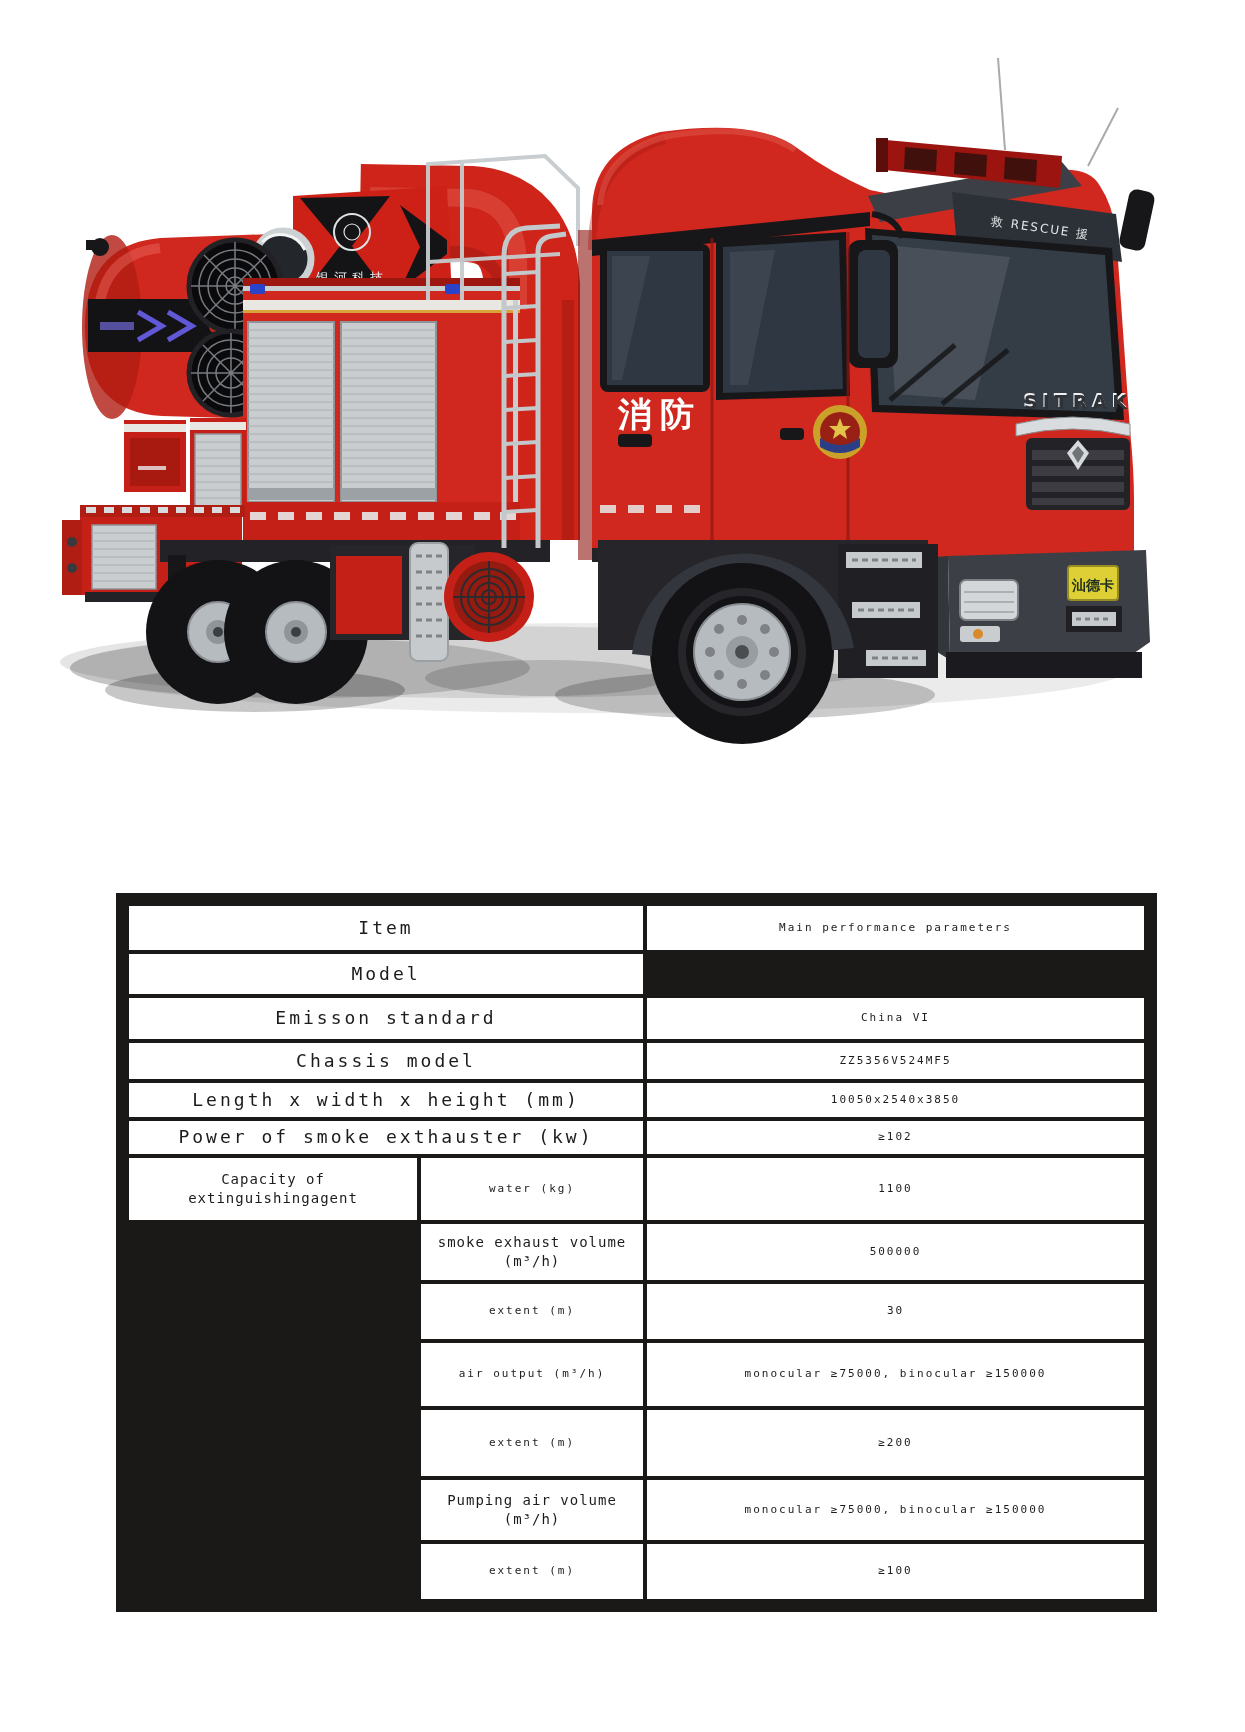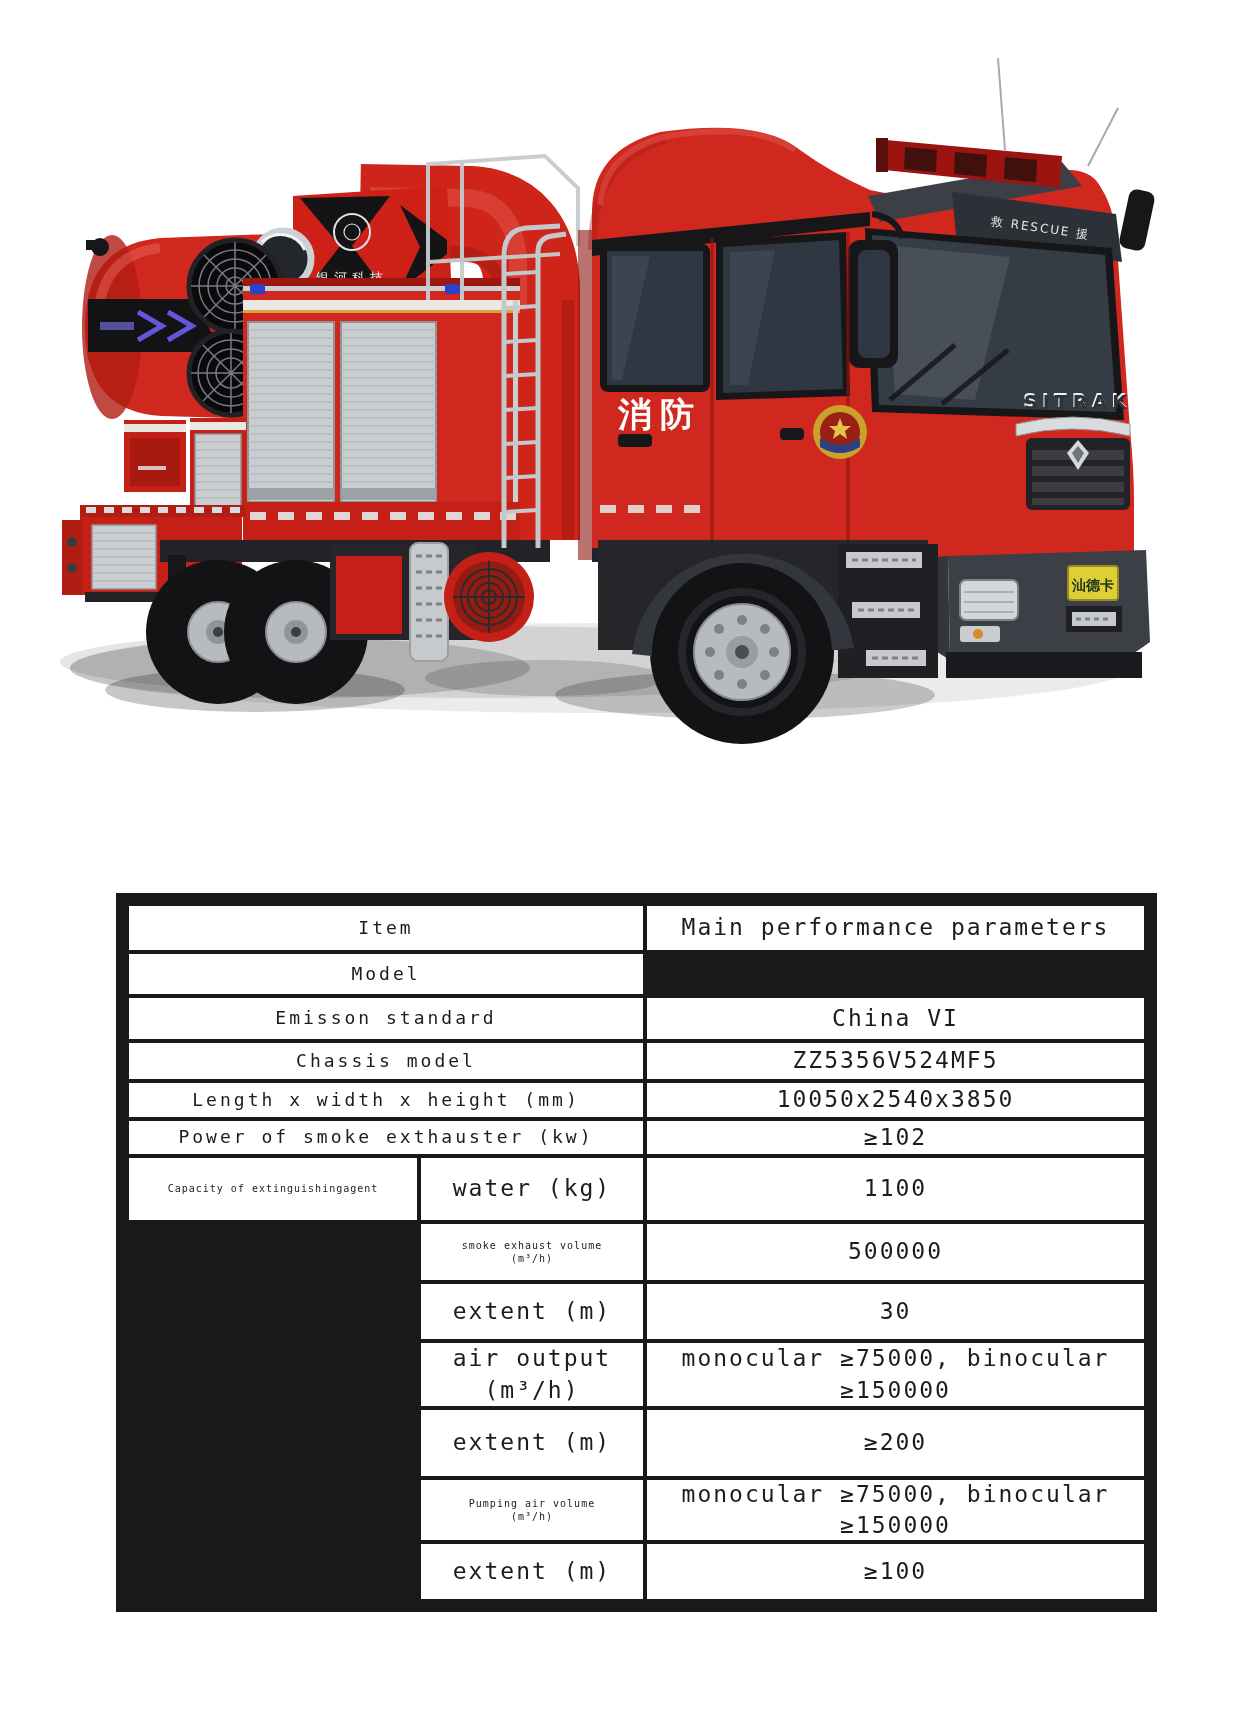--- a/index.html
+++ b/index.html
@@ -14,22 +14,22 @@
     grid-template-columns:288px 222px auto;
     grid-template-rows:44px 40px 41px 36px 34px 33px 62px 56px 55px 63px 66px 60px 55px;
     gap:4px;
   }
   .cell{
     background:#ffffff;display:flex;align-items:center;justify-content:center;
     text-align:center;white-space:pre-line;color:#1c1c1c;line-height:1.35;
     padding:8px 6px;box-sizing:border-box;
   }
   .c-lg{font-size:18px;letter-spacing:3px;}
-  .c-md{font-size:23px;letter-spacing:2px;}
-  .c-sm{font-size:10px;letter-spacing:1px;}
+  .c-md{font-size:11px;letter-spacing:2px;}
+  .c-sm{font-size:14px;letter-spacing:1px;}
   text{font-family:"DejaVu Sans","Liberation Sans",sans-serif;}
 </style>
 </head>
 <body>
 
 <div class="page">
 
   <div class="truck-wrap">
   <svg width="1245" height="800" viewBox="0 0 1245 800" xmlns="http://www.w3.org/2000/svg">
 

